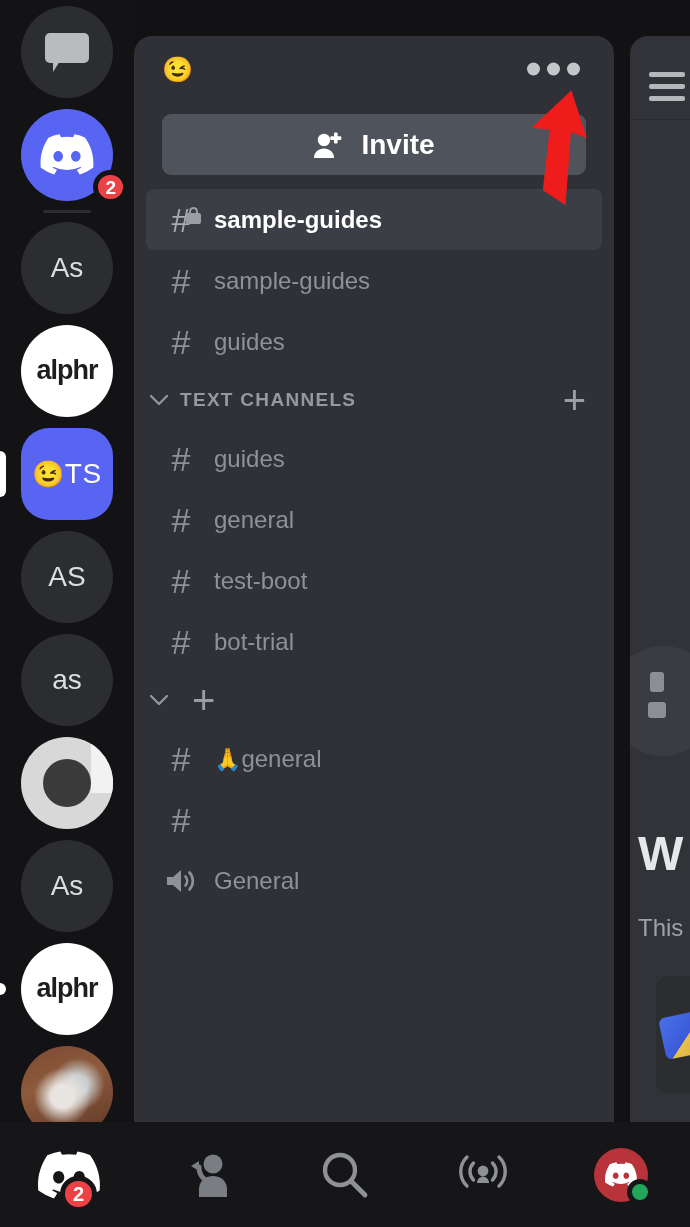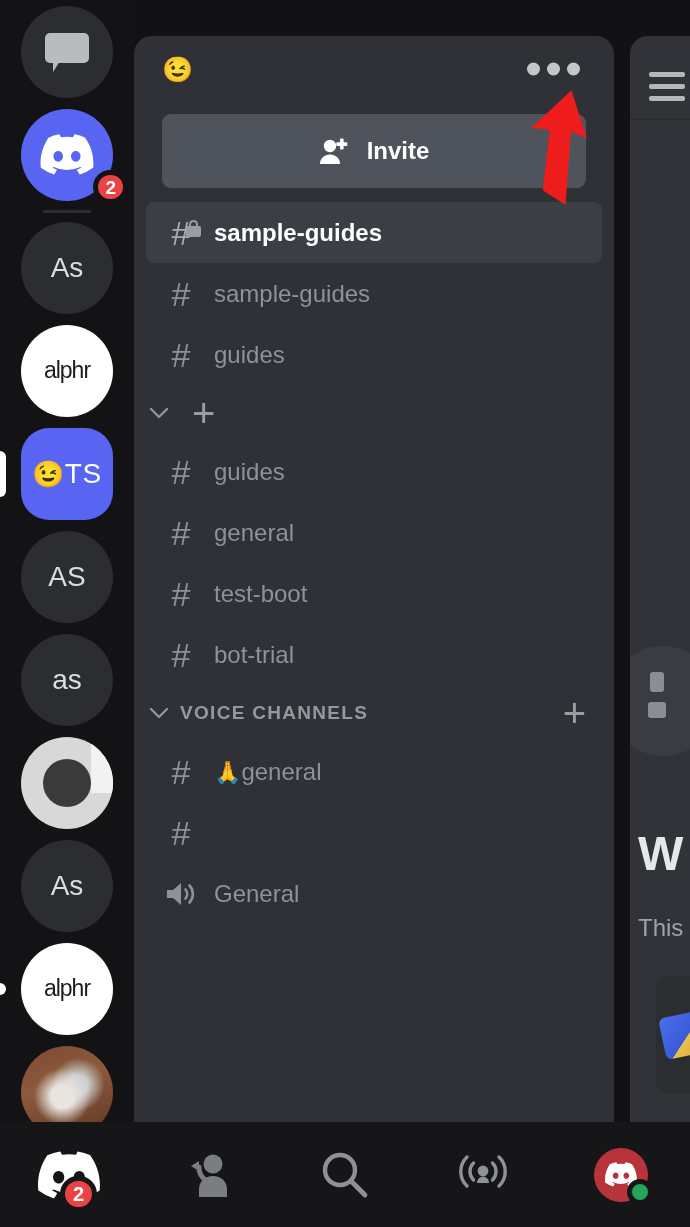--- a/index.html
+++ b/index.html
@@ -65,21 +65,21 @@
     position:absolute; left:8px; top:28px;
     width:0;height:0;
     border-left:7px solid #b9bbbe;
     border-bottom:11px solid transparent;
   }
 
   
   .discord-mark{ display:block; }
 
   .alphr-text{
-    color:#1d1d1d; font-size:23px; font-weight:normal;
+    color:#1d1d1d; font-size:27px; font-weight:bold;
     letter-spacing:-1px; white-space:nowrap;
   }
   .ring-logo{
     width:92px;height:92px;border-radius:50%;
     background:#d8d8d8; position:relative; overflow:hidden;
   }
   .ring-logo:before{
     content:""; position:absolute; left:22px; top:22px;
     width:48px;height:48px;border-radius:50%;background:#3a3a3a;
   }
@@ -115,24 +115,24 @@
     display:flex; align-items:center; gap:2px; white-space:nowrap;
   }
   #server-name .emoji{ font-size:25px; }
   #more-menu{
     position:absolute; right:26px; top:50%; transform:translateY(-50%);
     display:flex; gap:7px; padding:8px; cursor:pointer;
   }
   #more-menu span{ width:13px;height:13px;border-radius:50%;background:#c4c6ca; display:block;}
 
   #invite-button{
-    margin:12px 28px 0 28px; height:74px;
+    margin:12px 28px 0 28px; height:61px;
     background:#4f545c; border-radius:9px;
     display:flex; align-items:center; justify-content:center;
-    gap:18px; color:#ffffff; font-size:24px; font-weight:bold;
+    gap:18px; color:#ffffff; font-size:28px; font-weight:bold;
     cursor:pointer;
   }
   .person-add{ position:relative; width:30px;height:28px; }
 
   #channel-list{ padding:14px 0 0 0; }
 
   .channel-row{
     height:61px; display:flex; align-items:center;
     margin:0 12px; padding:0 16px; border-radius:8px;
     gap:14px; cursor:pointer;
@@ -411,20 +411,21 @@
         </span>
       <span class="ch-name">guides</span>
     </div>
 
     <div class="category-row">
       <span class="chev">
         <svg width="18" height="11" viewBox="0 0 18 11">
             <path d="M1 1l8 8 8-8" stroke="#96989d" stroke-width="2.2" fill="none" stroke-linecap="round" stroke-linejoin="round"></path>
           </svg>
       </span>
+      <span class="cat-label">TEXT CHANNELS</span>
       <span class="plus">+</span>
     </div>
 
     <div class="channel-row">
       <span class="ch-icon">
           <span class="hash">#</span>
         </span>
       <span class="ch-name">guides</span>
     </div>
     <div class="channel-row">
@@ -445,21 +446,20 @@
         </span>
       <span class="ch-name">bot-trial</span>
     </div>
 
     <div class="category-row">
       <span class="chev">
         <svg width="18" height="11" viewBox="0 0 18 11">
             <path d="M1 1l8 8 8-8" stroke="#96989d" stroke-width="2.2" fill="none" stroke-linecap="round" stroke-linejoin="round"></path>
           </svg>
       </span>
-      <span class="cat-label">VOICE CHANNELS</span>
       <span class="plus">+</span>
     </div>
 
     <div class="channel-row">
       <span class="ch-icon">
           <span class="hash">#</span>
         </span>
       <span class="ch-name"><span class="pre-emoji">🙏</span><span>general</span></span>
     </div>
     <div class="channel-row">

